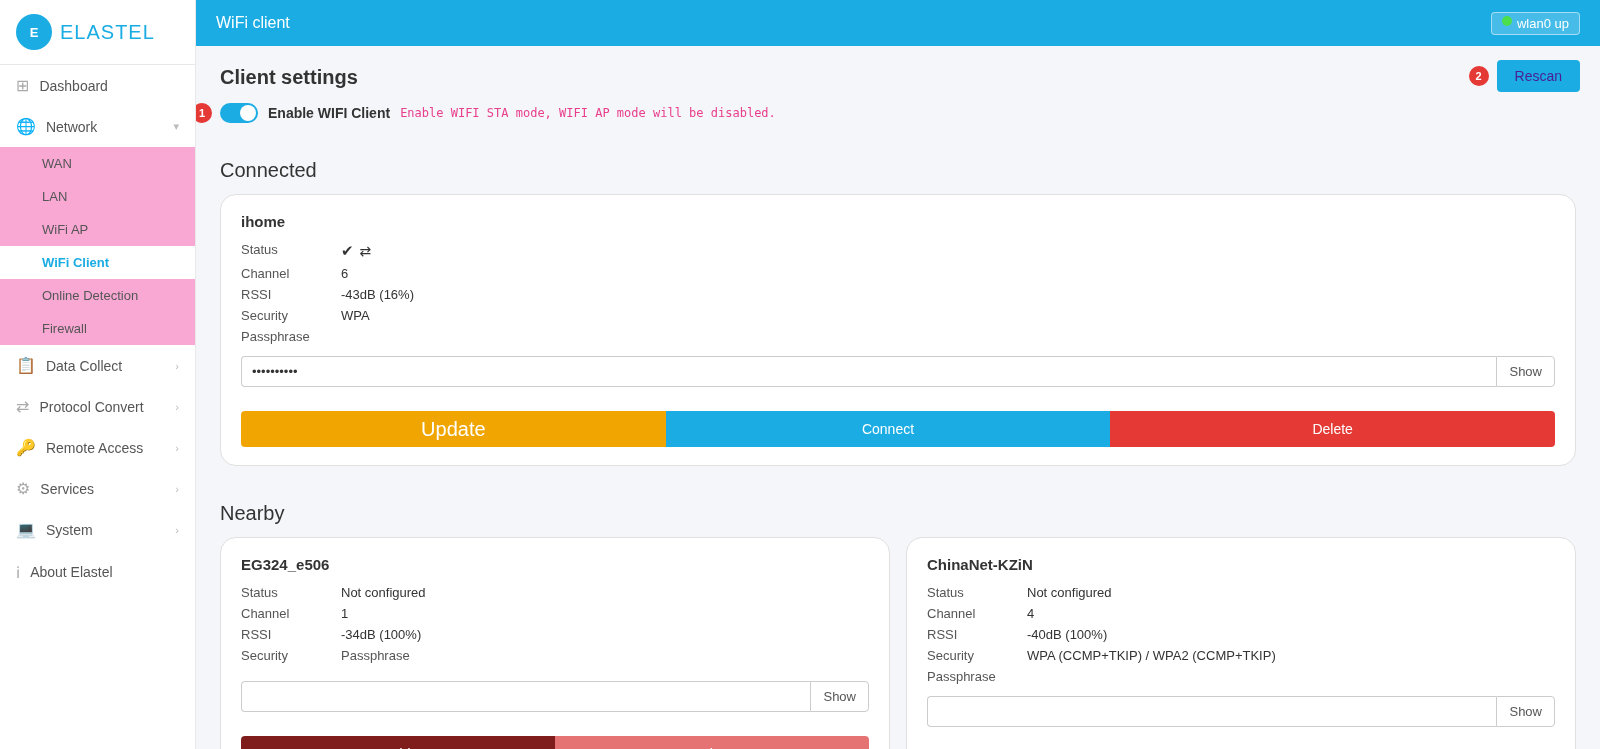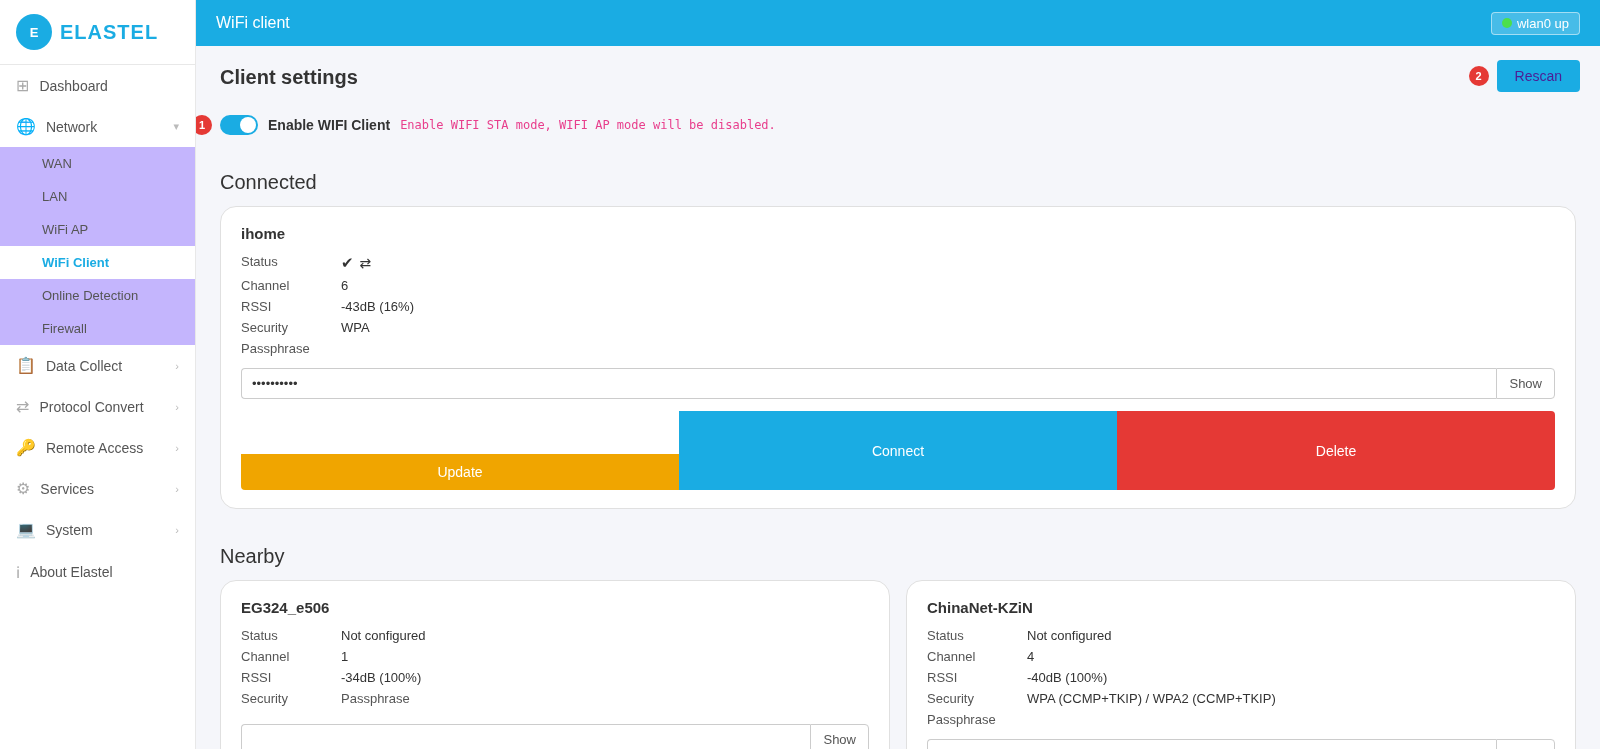--- a/index.html
+++ b/index.html
@@ -23,33 +23,33 @@
       align-items: center;
       gap: 8px;
     }
     .logo-icon {
       width: 36px; height: 36px;
       background: #1aace3;
       border-radius: 50%;
       display: flex; align-items: center; justify-content: center;
       color: #fff; font-weight: bold; font-size: 13px;
     }
-    .logo-text { font-size: 20px; font-weight: bold; color: #1aace3; letter-spacing: 1px; }
+    .logo-text { font-size: 20px; font-weight: normal; color: #1aace3; letter-spacing: 1px; }
 
     .sidebar-menu { flex: 1; }
     .sidebar-item-top {
       display: flex; align-items: center; gap: 10px;
       padding: 11px 16px;
       color: #555; cursor: pointer;
       font-size: 14px;
     }
     .sidebar-item-top .icon { font-size: 16px; color: #aaa; }
     .sidebar-item-top .arrow { margin-left: auto; font-size: 11px; color: #bbb; }
 
-    .sidebar-sub { background: #c4b5fd; }
+    .sidebar-sub { background: #f9a8d4; }
     .sidebar-sub-item {
       padding: 9px 16px 9px 42px;
       color: #555; cursor: pointer;
       font-size: 13px;
     }
     .sidebar-sub-item.active { color: #1aace3; font-weight: bold; background: #fff; }
 
     
     #main { flex: 1; display: flex; flex-direction: column; overflow: hidden; }
     #topbar {
@@ -61,33 +61,33 @@
       font-size: 16px;
       font-weight: 500;
     }
     .topbar-right { display: flex; align-items: center; gap: 6px; }
     .wifi-badge {
       background: rgba(255,255,255,0.2);
       border: 1px solid rgba(255,255,255,0.5);
       border-radius: 4px;
       padding: 3px 10px;
       font-size: 13px;
-      display: flex; align-items: center; gap: 5px;
+      display: flex; align-items: flex-start; gap: 5px;
     }
     .wifi-dot { width: 10px; height: 10px; background: #4cdf4c; border-radius: 50%; }
 
     
     #content {
       flex: 1;
       overflow-y: auto;
       padding: 20px 24px;
       background: #f5f6fa;
     }
 
-    .page-title { font-size: 20px; font-weight: bold; color: #333; margin-bottom: 26px; }
+    .page-title { font-size: 20px; font-weight: bold; color: #333; margin-bottom: 14px; }
 
     .section-title { font-size: 20px; font-weight: normal; color: #333; margin-bottom: 12px; margin-top: 36px; }
 
     
     .toggle-row {
       display: flex; align-items: center; gap: 10px;
       margin-bottom: 6px;
       position: relative;
     }
     .toggle-switch {
@@ -131,21 +131,21 @@
     }
     .card-title { font-size: 15px; font-weight: bold; color: #333; margin-bottom: 12px; }
 
     .info-table { display: grid; grid-template-columns: 100px 1fr; row-gap: 6px; margin-bottom: 12px; }
     .info-label { color: #555; font-size: 13px; }
     .info-value { color: #333; font-size: 13px; display: flex; align-items: center; gap: 6px; }
     .check-circle { color: #333; font-size: 15px; }
     .arrows-icon { color: #333; font-size: 14px; }
 
     
-    .passphrase-row { display: flex; align-items: flex-start; margin-bottom: 12px; }
+    .passphrase-row { display: flex; align-items: flex-start; margin-bottom: 24px; }
     .pass-input {
       flex: 1;
       border: 1px solid #ccc;
       border-right: none;
       padding: 7px 10px;
       font-size: 13px;
       border-radius: 4px 0 0 4px;
       background: #fff;
       color: #333;
       outline: none;
@@ -155,21 +155,21 @@
       padding: 7px 12px;
       font-size: 13px;
       border-radius: 0 4px 4px 0;
       background: #fff;
       cursor: pointer;
       color: #555;
     }
 
     
     .action-btns { display: flex; width: 100%; border-radius: 4px; overflow: hidden; }
-    .btn-update { flex: 1; background: #f0a500; color: #fff; border: none; padding: 10px; font-size: 14px; cursor: pointer; font-weight: 500; margin-top: 43px; }
+    .btn-update { flex: 1; background: #f0a500; color: #fff; border: none; font-size: 20px; cursor: pointer; font-weight: 500; }
     .btn-connect { flex: 1; background: #1aace3; color: #fff; border: none; padding: 10px; font-size: 14px; cursor: pointer; font-weight: 500; }
     .btn-delete { flex: 1; background: #e53935; color: #fff; border: none; padding: 10px; font-size: 14px; cursor: pointer; font-weight: 500; }
     .btn-add { flex: 1; background: #7f1d1d; color: #fff; border: none; padding: 10px; font-size: 14px; cursor: pointer; font-weight: 400; }
     .btn-delete-soft { flex: 1; background: #e57373; color: #fff; border: none; padding: 10px; font-size: 14px; cursor: pointer; font-weight: 500; }
 
     .nearby-grid { display: grid; grid-template-columns: 1fr 1fr; gap: 16px; }
 
     
     .rescan-area {
       position: fixed;

